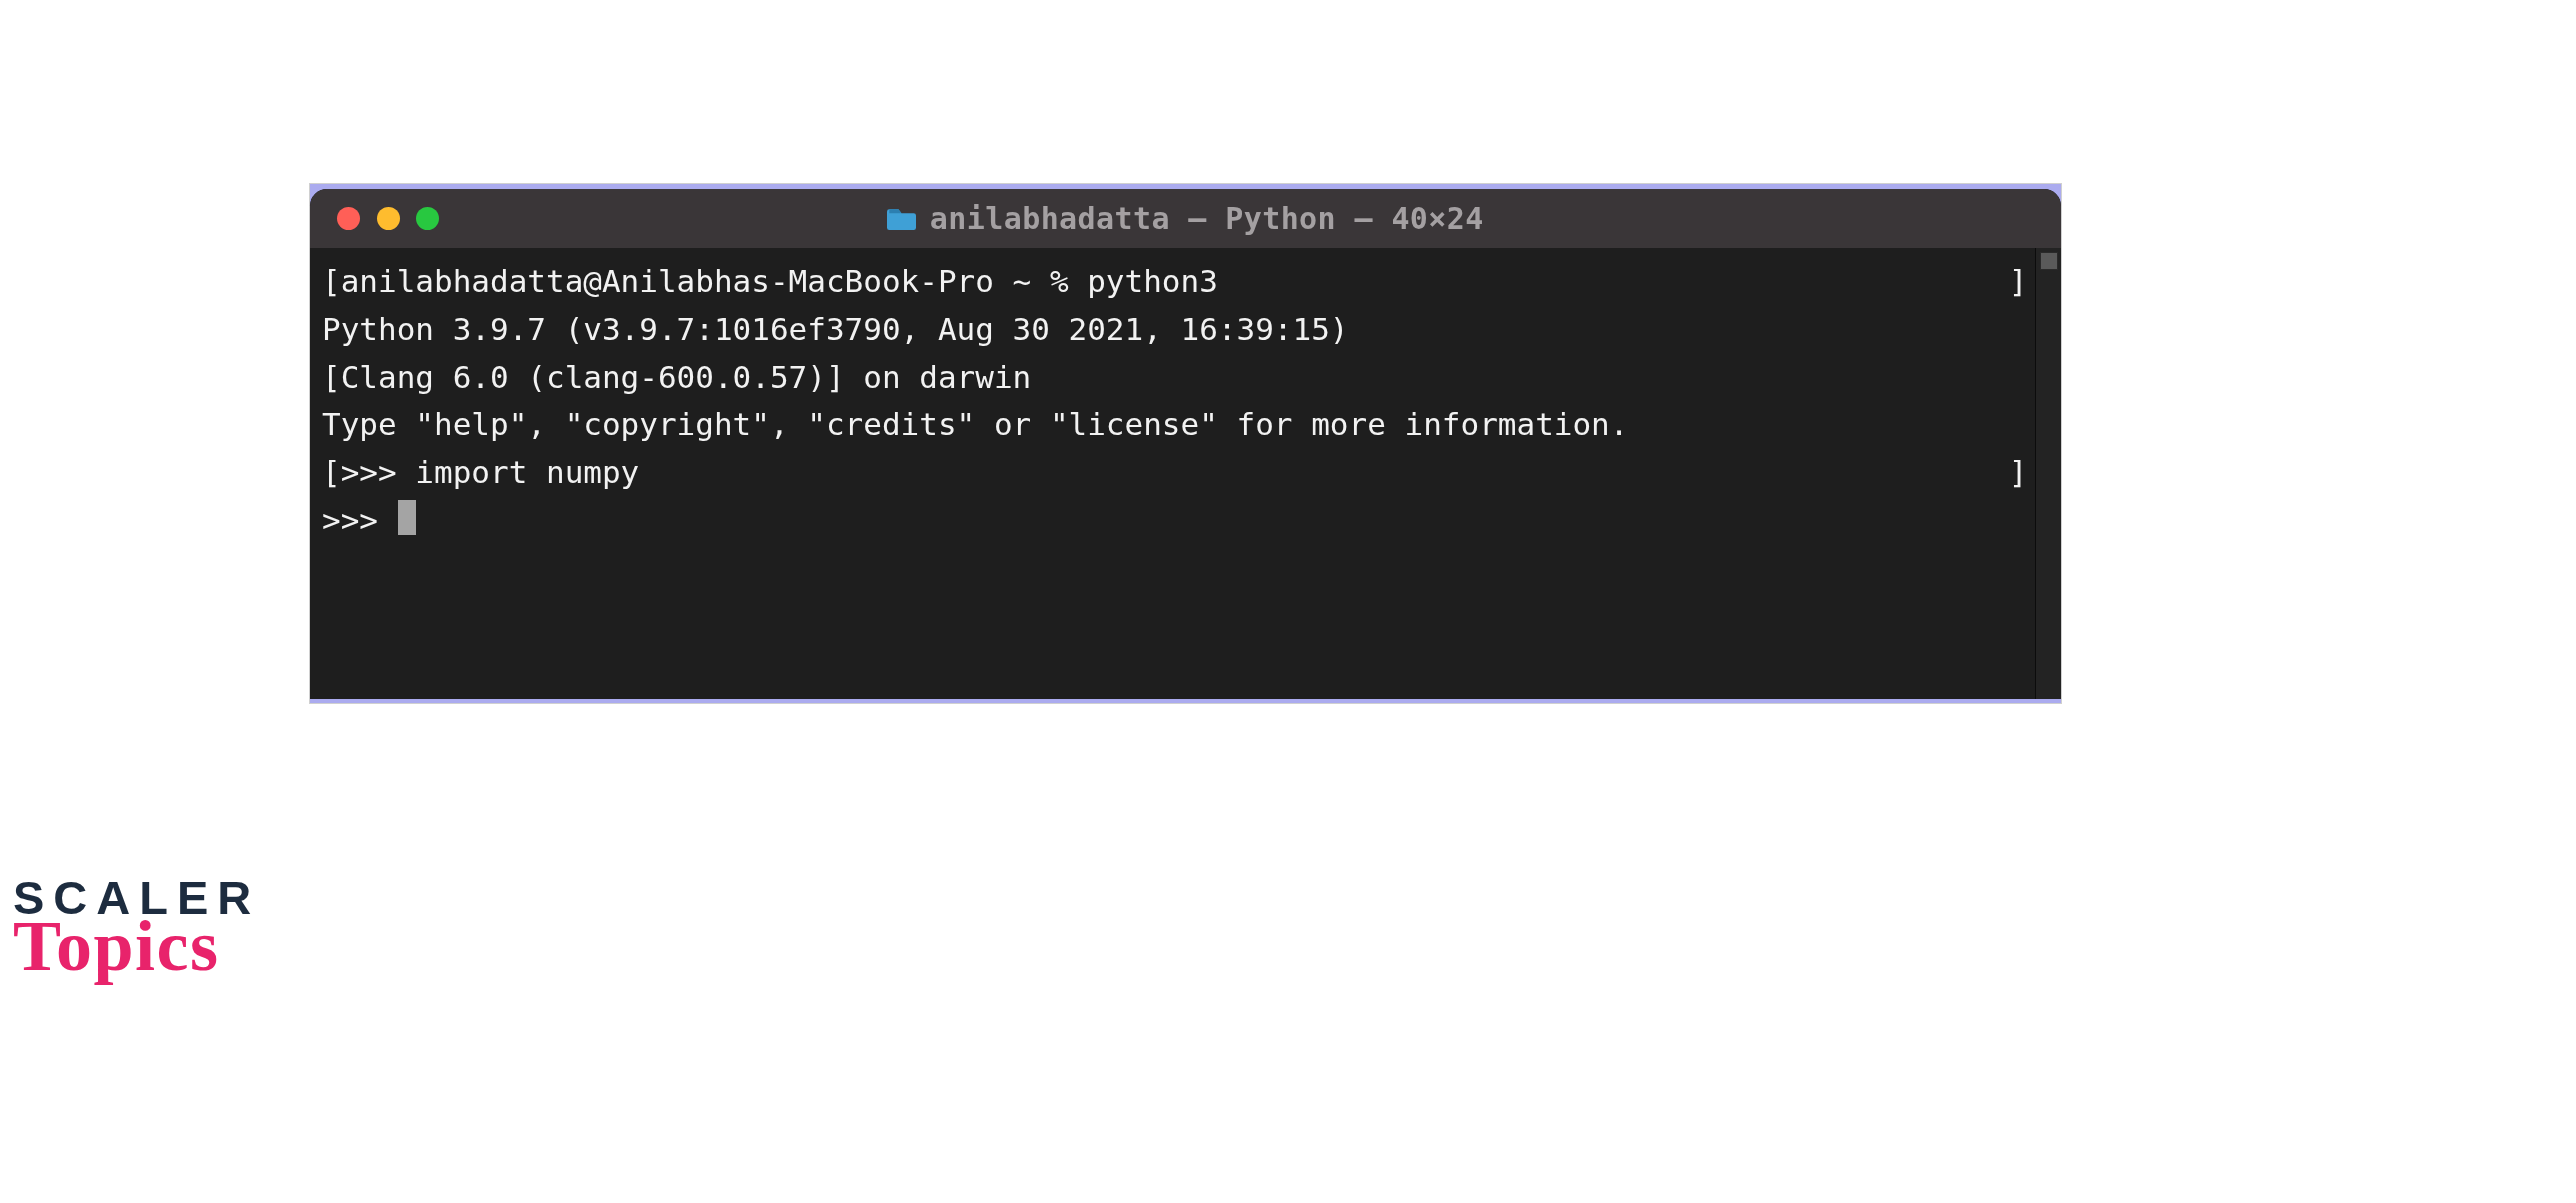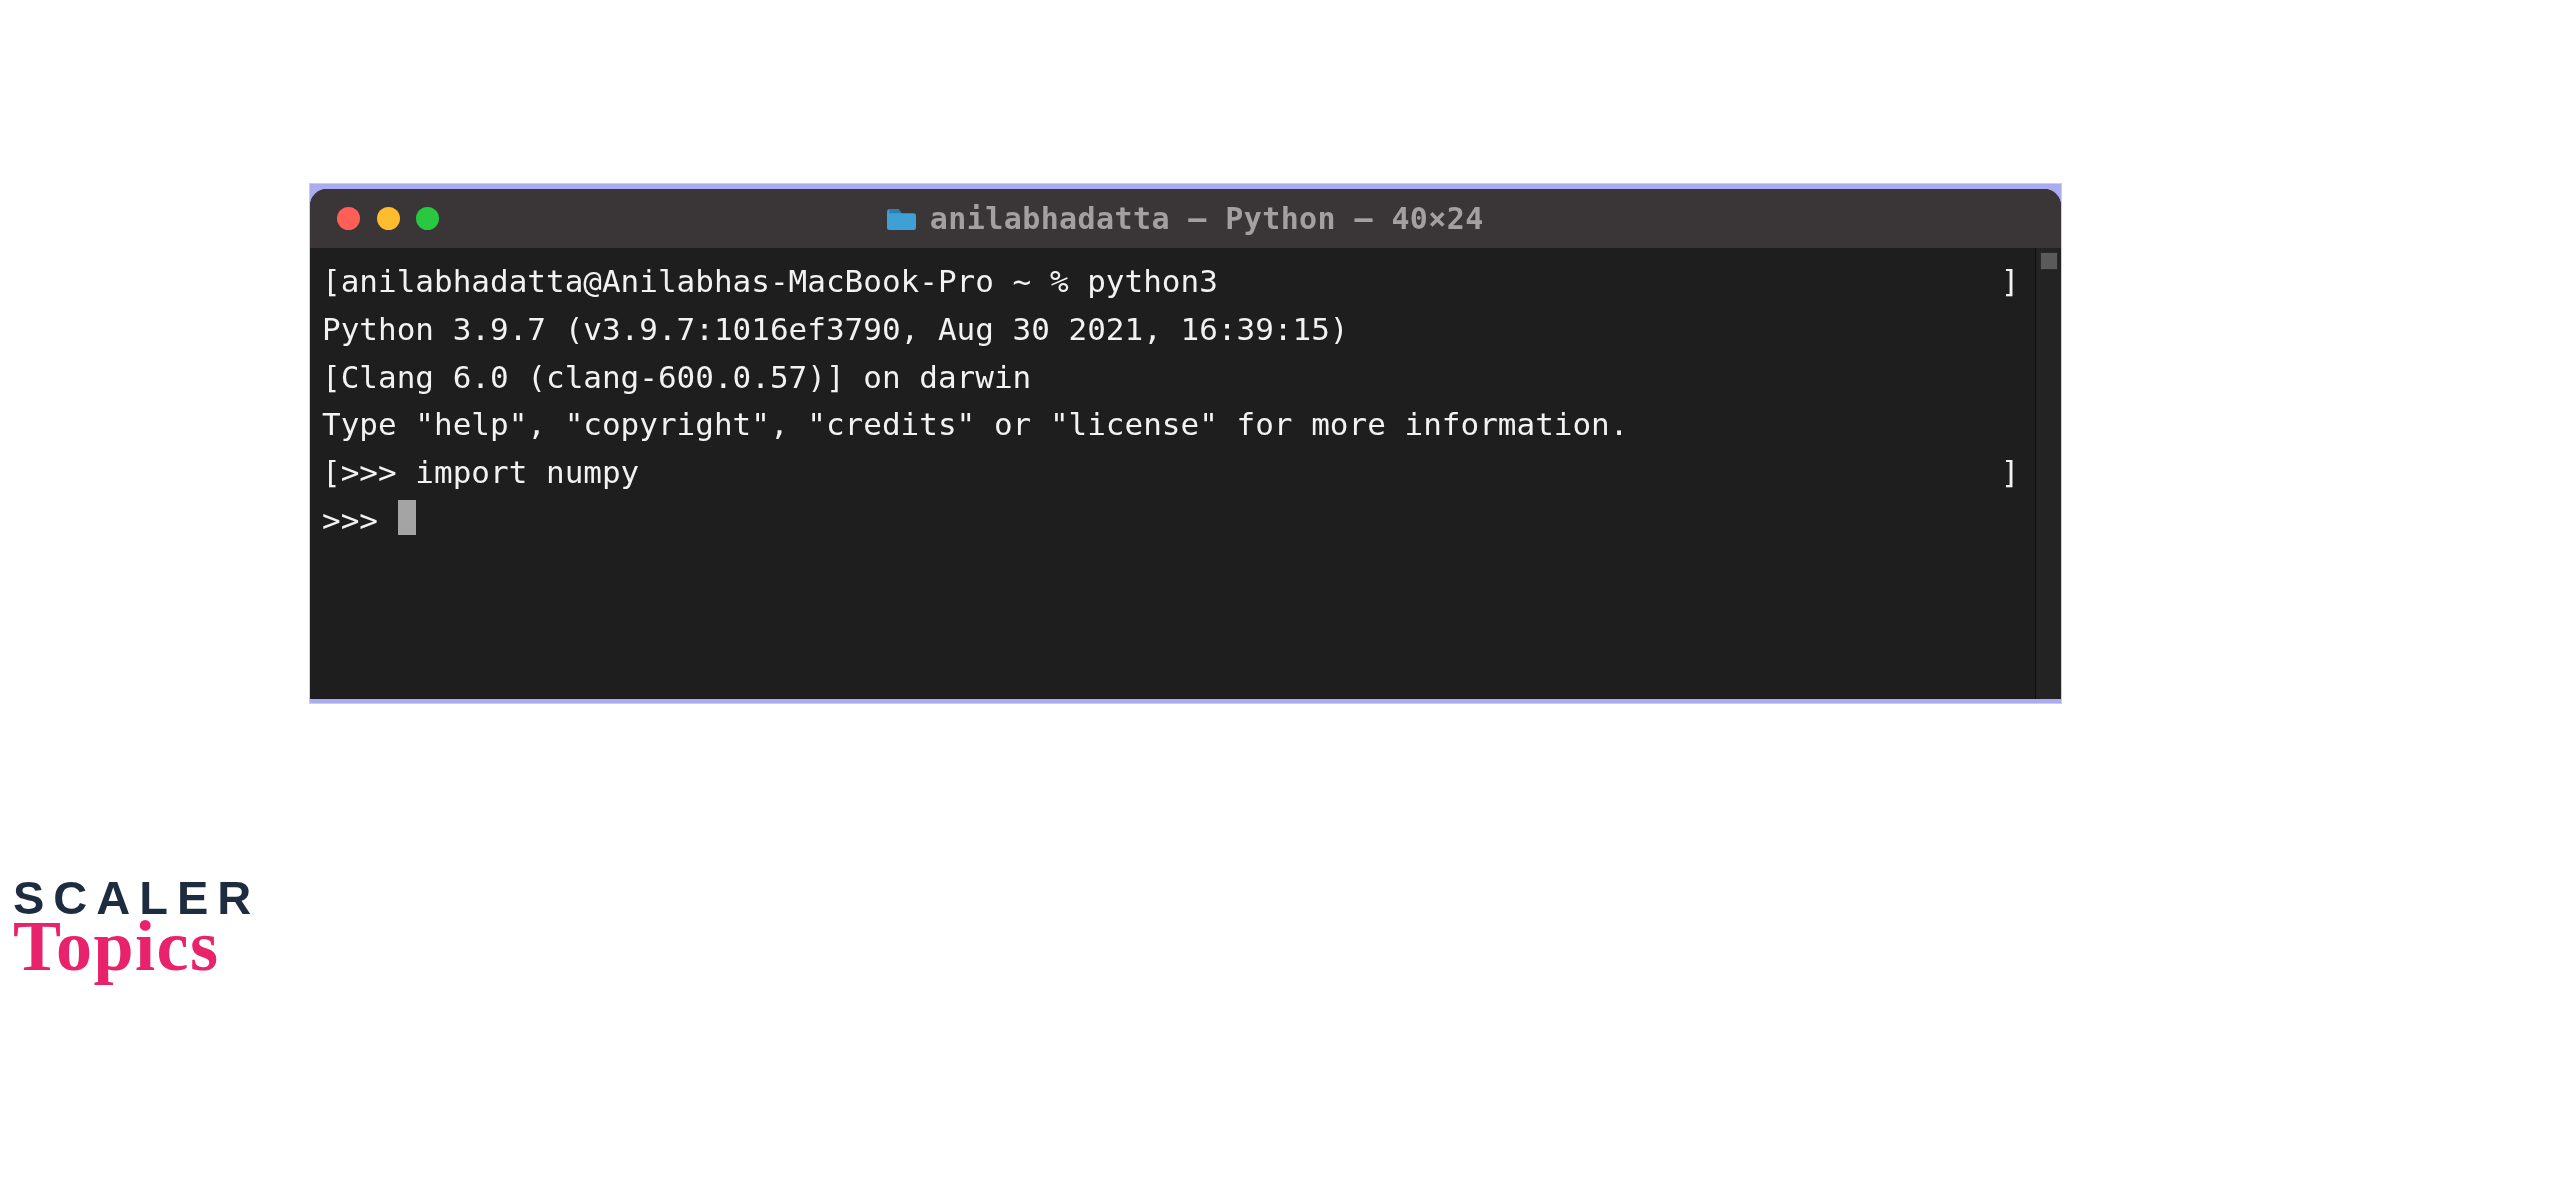--- a/index.html
+++ b/index.html
@@ -73,21 +73,20 @@
     color: #a4a0a2;
     font-size: 30px;
     font-weight: 700;
     letter-spacing: 0.4px;
   }
 
   .term-body {
     flex: 1;
     display: flex;
     background: #1e1e1e;
-    gap: 8px;
   }
   .term-content {
     flex: 1;
     padding: 10.6px 7.6px 0 12px;
     color: #f2f2f2;
     font-size: 31px;
     line-height: 1.54;
     font-weight: 500;
     white-space: pre;
     overflow: hidden;

